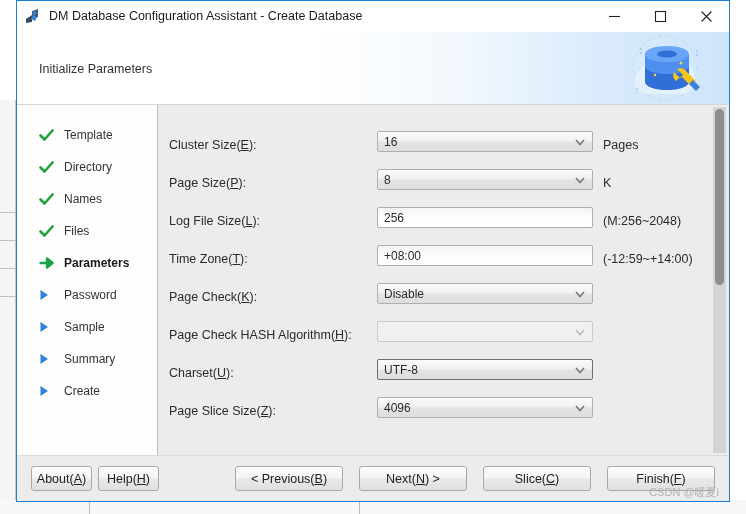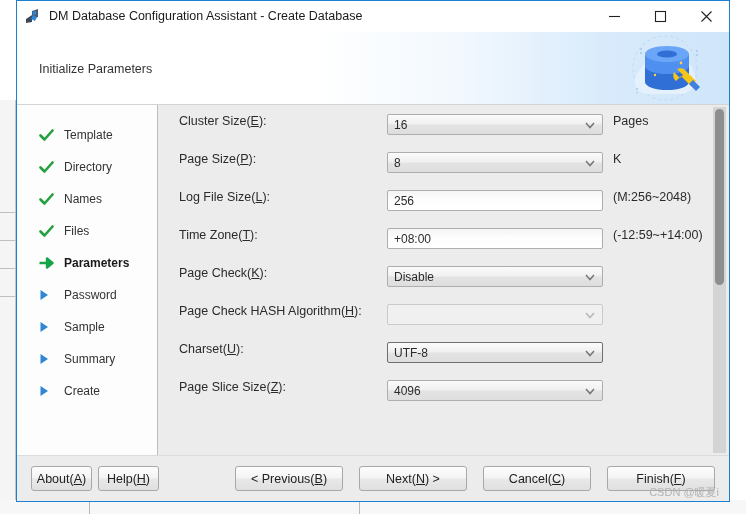--- a/index.html
+++ b/index.html
@@ -126,22 +126,22 @@
     position: relative;
     overflow: hidden;
   }
   #form {
     position: absolute;
     left: 0; top: 0; right: 0;
     padding-top: 9px;
   }
   .row {
     height: 38px;
-    display: flex; align-items: flex-start;
-    padding-left: 21px;
+    display: flex; align-items: flex-end;
+    padding-left: 11px;
   }
   .row-label {
     font-size: 12.5px; color: #2b2b2b;
     width: 208px; flex: 0 0 208px;
     white-space: nowrap;
   }
   .row-label u { text-decoration: underline; }
 
   .field { flex: 0 0 auto; position: relative; }
 
@@ -508,21 +508,21 @@
           <span>&lt; Previous(</span>
           <u>B</u>
           <span>)</span>
         </div>
       <div class="btn">
           <span>Next(</span>
           <u>N</u>
           <span>) &gt;</span>
         </div>
       <div class="btn">
-          <span>Cancel(</span>
+          <span>Slice(</span>
           <u>C</u>
           <span>)</span>
         </div>
       <div class="btn">
           <span>Finish(</span>
           <u>F</u>
           <span>)</span>
         </div>
     </div>
     <div id="watermark">CSDN @暖夏i</div>

